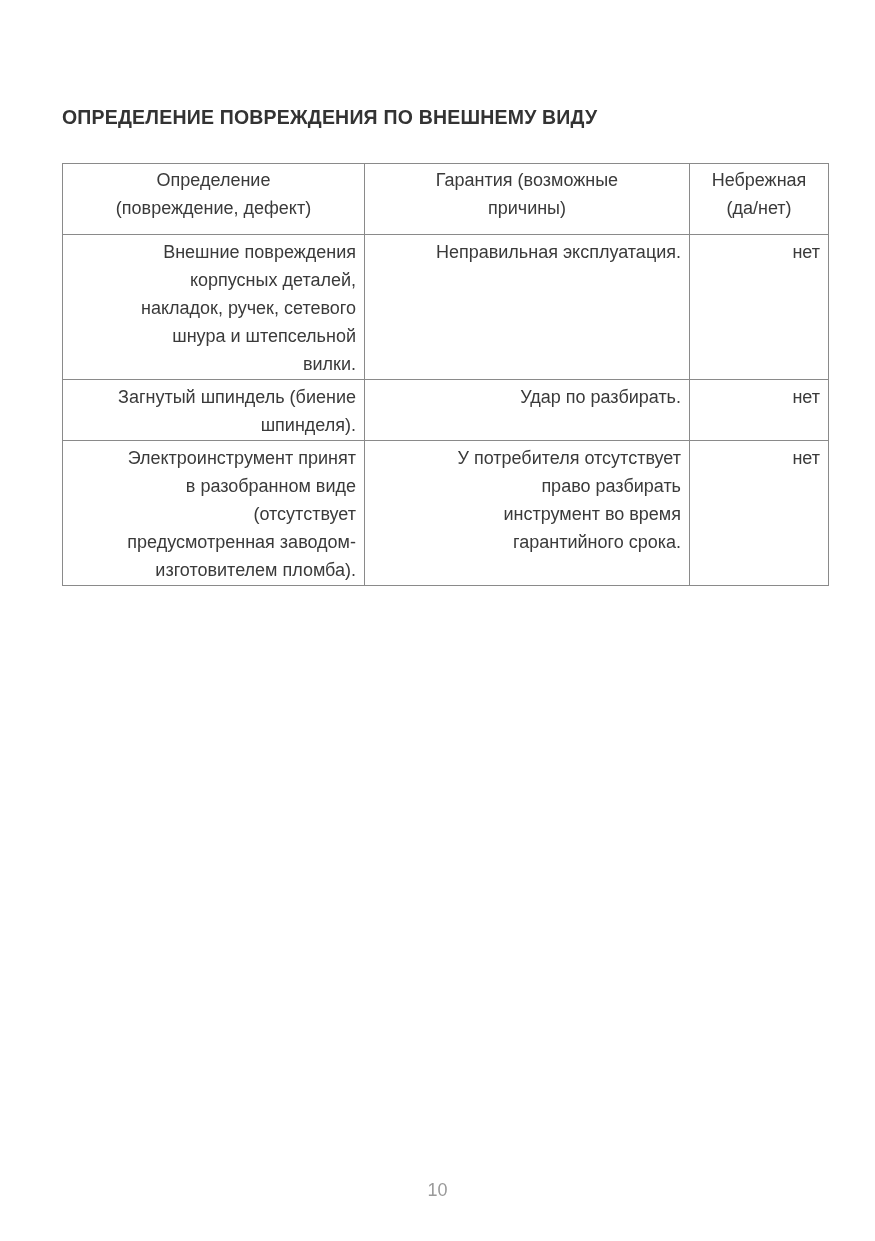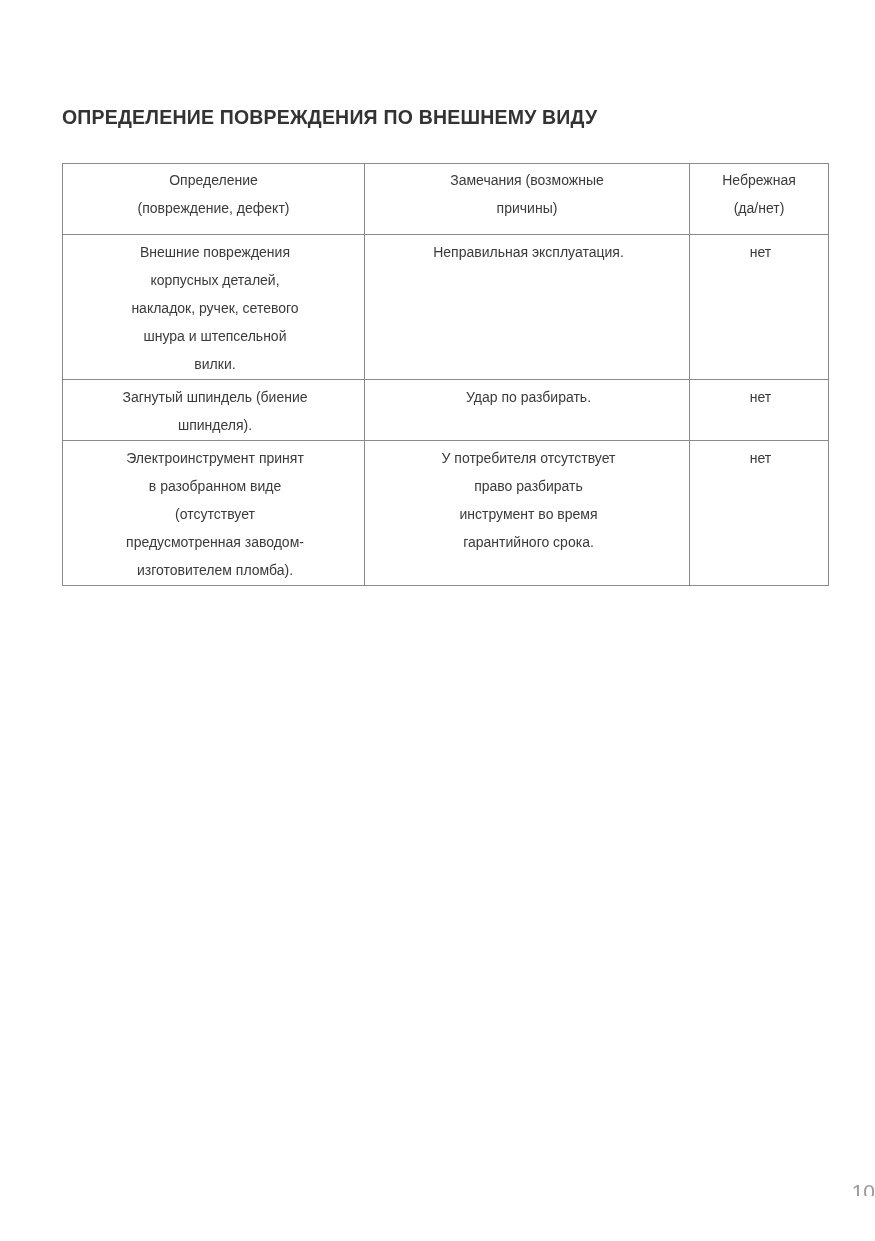--- a/index.html
+++ b/index.html
@@ -36,44 +36,44 @@
     width: 766px;
     border-collapse: collapse;
     table-layout: fixed;
   }
   .damage-table col.c-def { width: 302px; }
   .damage-table col.c-rem { width: 325px; }
   .damage-table col.c-war { width: 139px; }
   .damage-table th,
   .damage-table td {
     border: 1px solid var(--border);
-    font-size: 14px;
+    font-size: 18px;
     line-height: 28px;
     color: var(--text);
     white-space: pre-line;
     vertical-align: top;
   }
   .damage-table th {
     font-weight: normal;
     text-align: center;
     height: 69px;
     vertical-align: middle;
     padding: 2px 6px 12px 6px;
   }
   .damage-table td {
     padding: 3px 8px 1px 11px;
-    text-align: center;
+    text-align: right;
   }
   .page-number {
     position: absolute;
     left: 0;
     top: 1180px;
     width: 100%;
-    text-align: right;
-    font-size: 21px;
+    text-align: center;
+    font-size: 18px;
     color: var(--page-number);
   }
   .footer-line {
     position: absolute;
     left: 0;
     top: 1234px;
     width: 100%;
     height: 3px;
     background: var(--footer-line);
   }
@@ -88,21 +88,21 @@
   <table class="damage-table">
     <colgroup>
       <col class="c-def">
         <col class="c-rem">
         <col class="c-war">
     </colgroup>
     <thead>
       <tr>
         <th>Определение
 (повреждение, дефект)</th>
-        <th>Замечания (возможные
+        <th>Гарантия (возможные
 причины)</th>
         <th>Небрежная
 (да/нет)</th>
       </tr>
     </thead>
     <tbody>
       <tr>
         <td>Внешние повреждения
 корпусных деталей,
 накладок, ручек, сетевого

